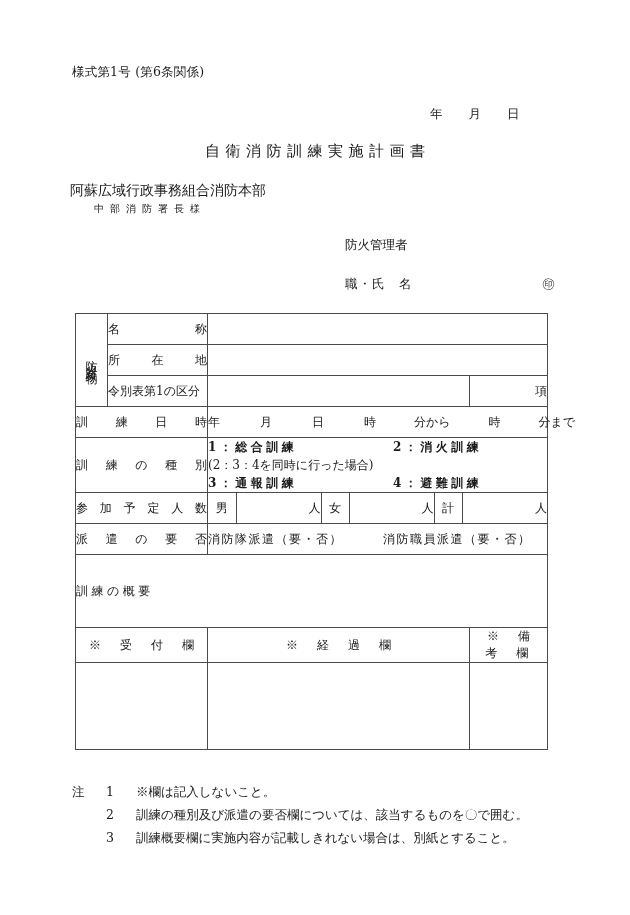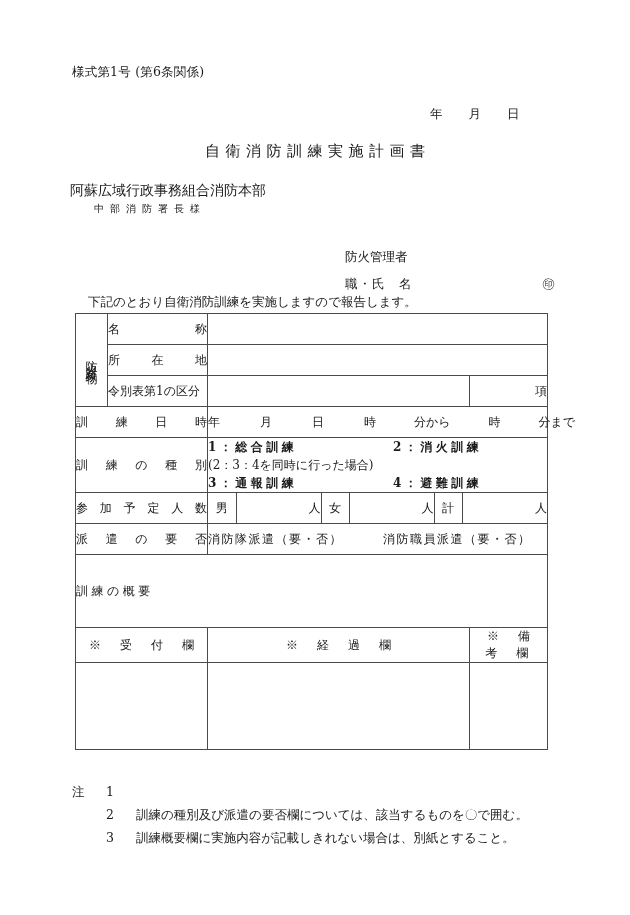--- a/index.html
+++ b/index.html
@@ -67,21 +67,20 @@
     letter-spacing: 6px;
     text-indent: 6px;
     white-space: nowrap;
   }
   .manager-role {
     position: absolute;
     left: 345px;
     top: 237px;
     font-size: 12.5px;
     white-space: nowrap;
-    margin-top: 12px;
   }
   .manager-name-row {
     position: absolute;
     left: 345px;
     top: 276px;
     width: 210px;
     font-size: 12.5px;
     white-space: nowrap;
   }
   .manager-name-row .name-label { letter-spacing: 1px; }
@@ -249,21 +248,20 @@
 
   <div class="addressee-org">阿蘇広域行政事務組合消防本部</div>
   <div class="addressee-office">中部消防署長様</div>
 
   <div class="manager-role">防火管理者</div>
   <div class="manager-name-row">
     <span class="name-label">職・氏　名</span>
     <span class="seal">㊞</span>
   </div>
 
-  <div class="lead-sentence">下記のとおり自衛消防訓練を実施しますので報告します。</div>
 
   <table class="form-table">
     <colgroup>
       <col style="width:32px">
       <col style="width:100px">
       <col>
       <col style="width:78px">
     </colgroup>
     <tbody>
       <tr>
@@ -354,20 +352,21 @@
         <td class="footer-body"></td>
         <td class="footer-body"></td>
       </tr>
     </tbody>
   </table>
 
   <div class="notes">
     <div class="note-row">
       <span class="note-kanji">注</span>
       <span class="note-num">1</span>
+      <span class="note-text">※欄は記入しないこと。</span>
     </div>
     <div class="note-row">
       <span class="note-kanji"></span>
       <span class="note-num">2</span>
       <span class="note-text">訓練の種別及び派遣の要否欄については、該当するものを〇で囲む。</span>
     </div>
     <div class="note-row">
       <span class="note-kanji"></span>
       <span class="note-num">3</span>
       <span class="note-text">訓練概要欄に実施内容が記載しきれない場合は、別紙とすること。</span>

